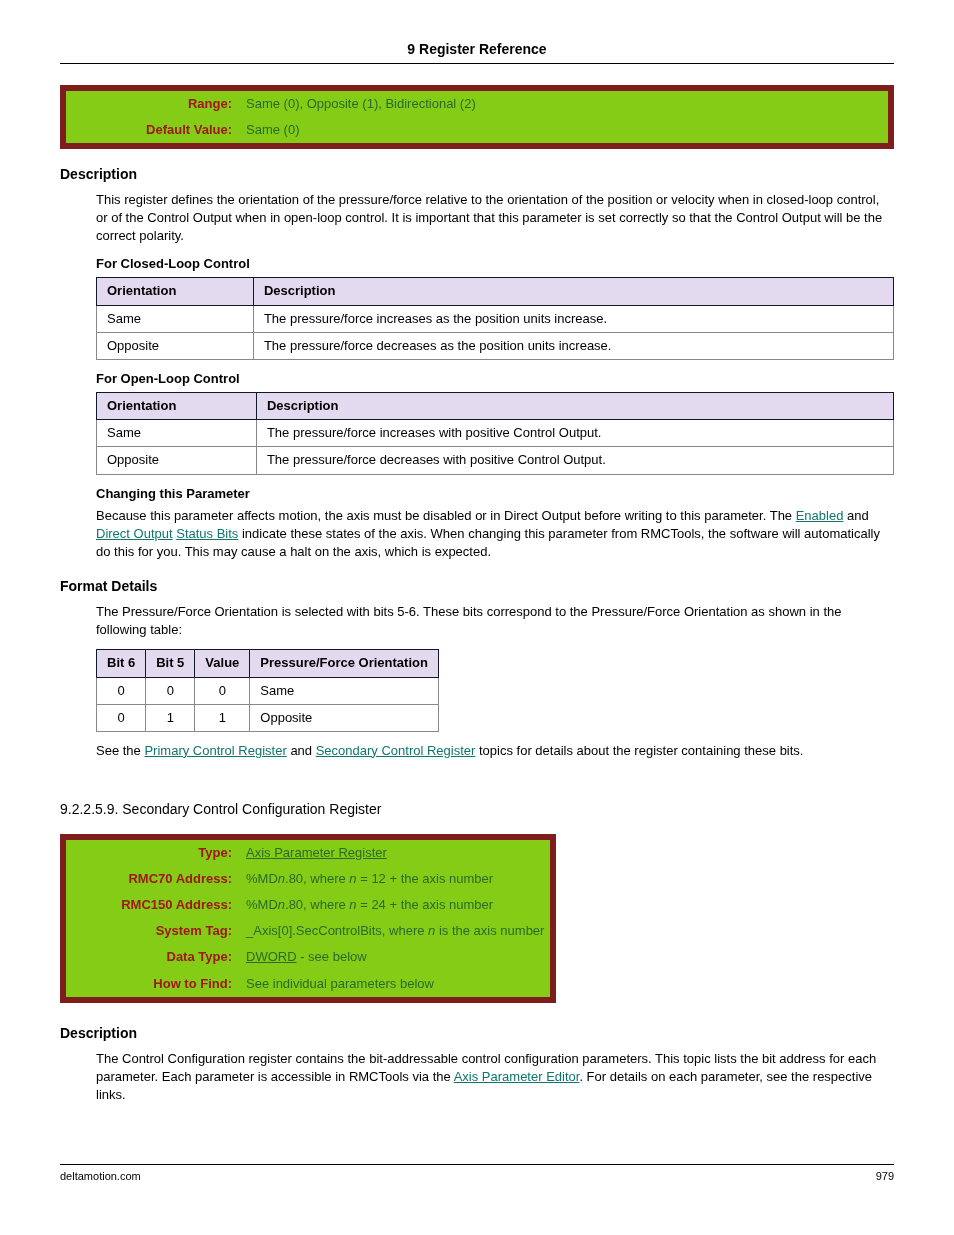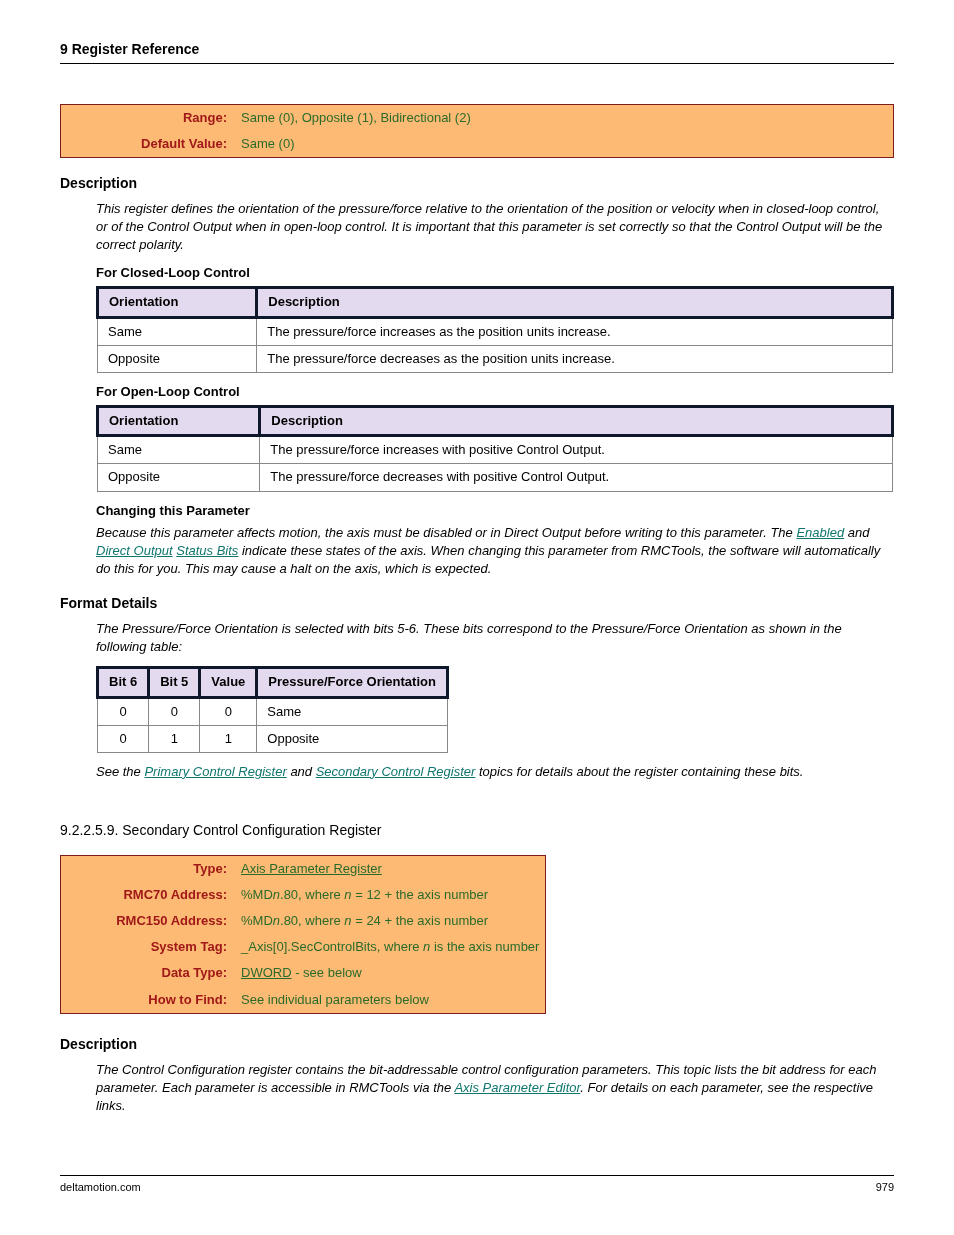--- a/index.html
+++ b/index.html
@@ -5,30 +5,30 @@
   body {
     font-family: Verdana, Geneva, sans-serif;
     font-size: 13px;
     color: #000;
     background: #fff;
     margin: 0;
     padding: 40px 60px;
     line-height: 1.4;
   }
   .page-header {
-    text-align: left;
+    text-align: center;
     font-weight: bold;
     border-bottom: 1px solid #000;
     padding-bottom: 3px;
-    margin-bottom: 40px;
+    margin-bottom: 21px;
     font-size: 14px;
   }
   .info-box {
-    background: #fdba74;
-    border: 1px solid #7f1d1d;
+    background: #84cc16;
+    border: 6px solid #7f1d1d;
   }
   .info-box table {
     border-collapse: collapse;
     width: 100%;
   }
   .info-box td.label {
     font-weight: bold;
     color: #a01818;
     text-align: right;
     padding: 4px 8px 4px 6px;
@@ -41,34 +41,33 @@
   h3.section-heading {
     font-size: 14px;
     font-weight: bold;
     margin: 16px 0 6px 0;
   }
   .indent {
     margin-left: 36px;
   }
   p {
     margin: 4px 0 10px 0;
-    font-style: italic;
   }
   h4.sub-heading {
     font-size: 13px;
     font-weight: bold;
     margin: 10px 0 4px 0;
   }
   table.data-table {
     border-collapse: collapse;
     margin: 4px 0 10px 0;
   }
   table.data-table th {
     background: #e4daf0;
-    border: 3px solid #0f172a;
+    border: 1px solid #0f172a;
     padding: 4px 10px;
     text-align: left;
     font-weight: bold;
   }
   table.data-table td {
     border: 1px solid #888;
     padding: 4px 10px;
     text-align: left;
   }
   table.bits-table td.c {

